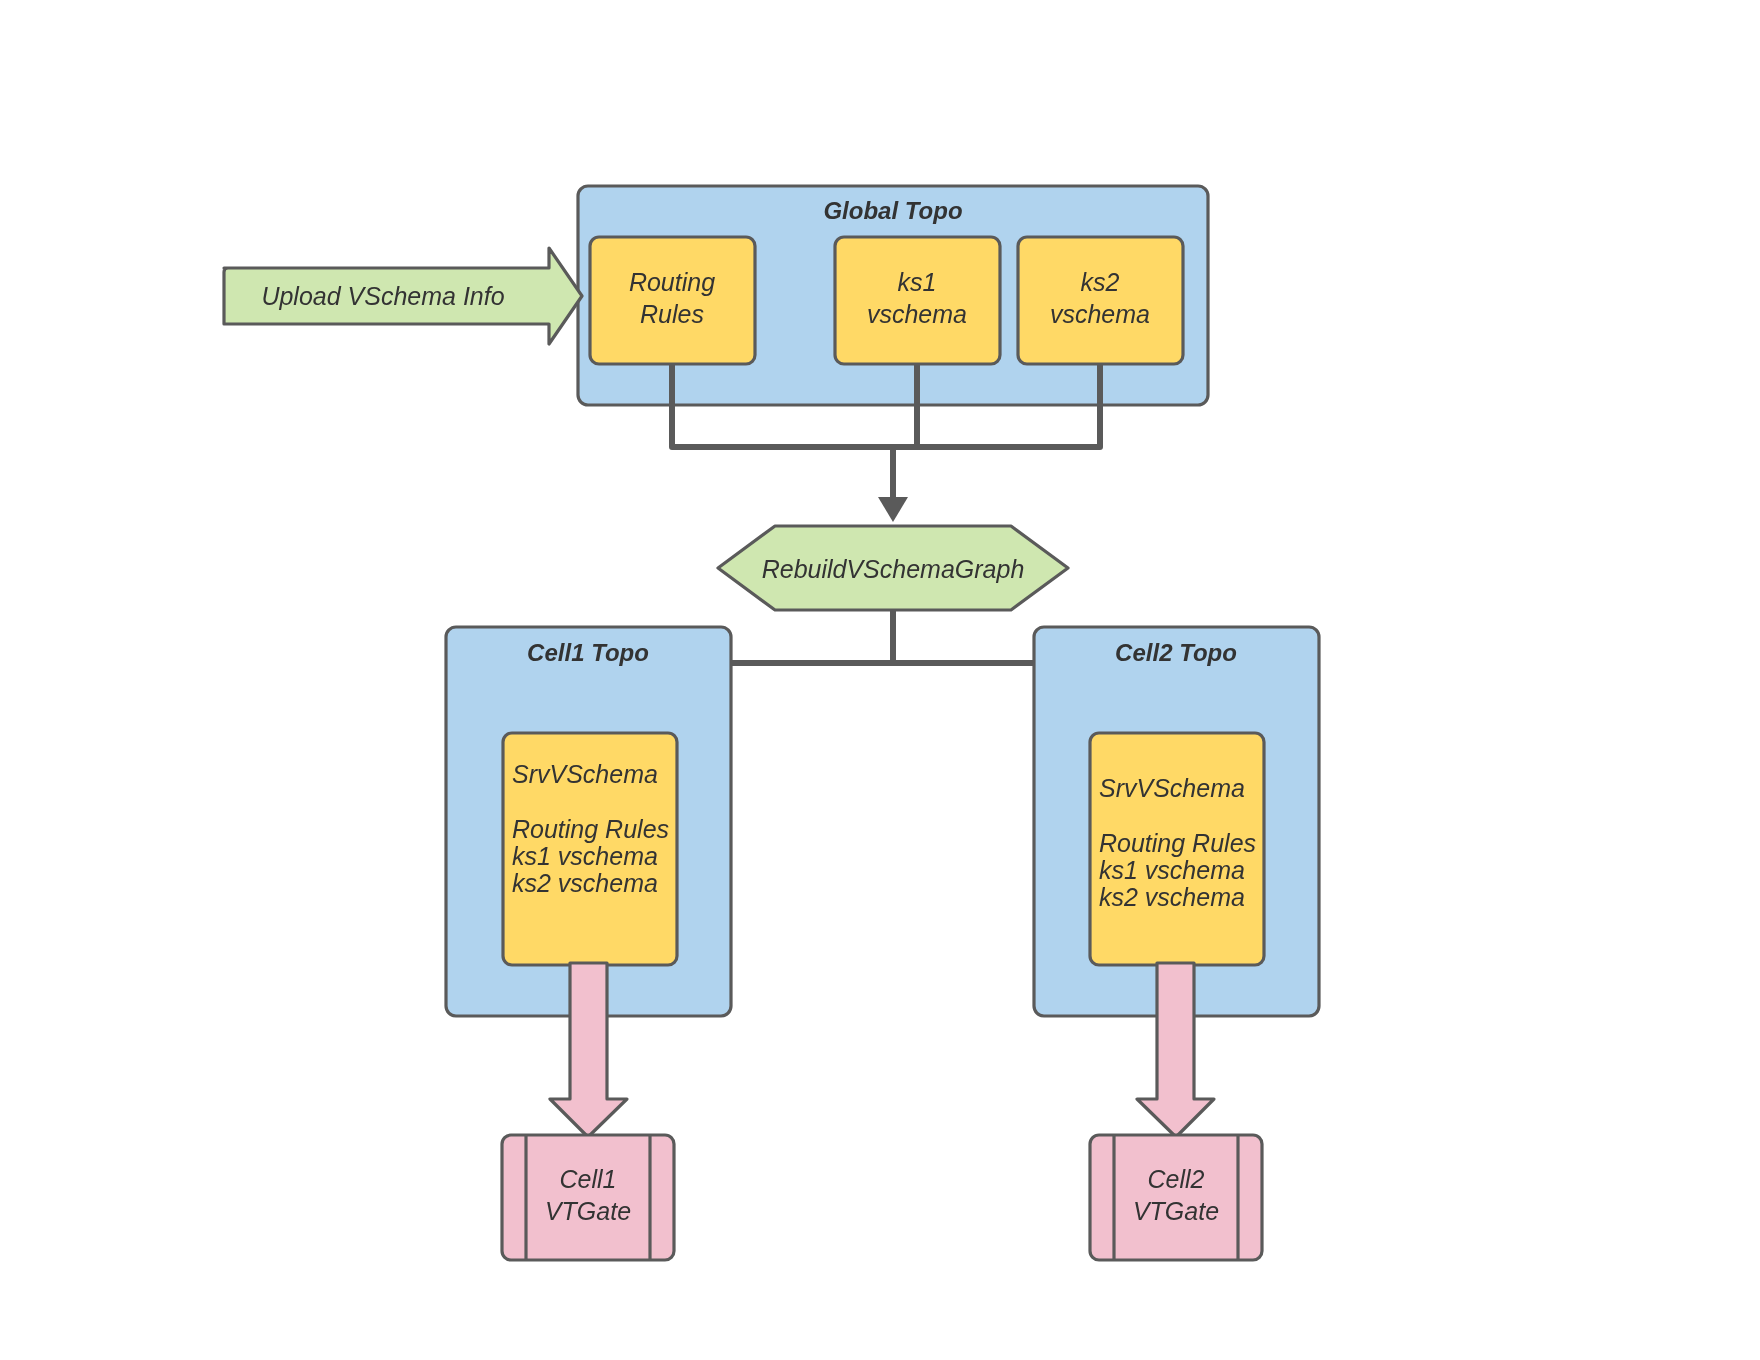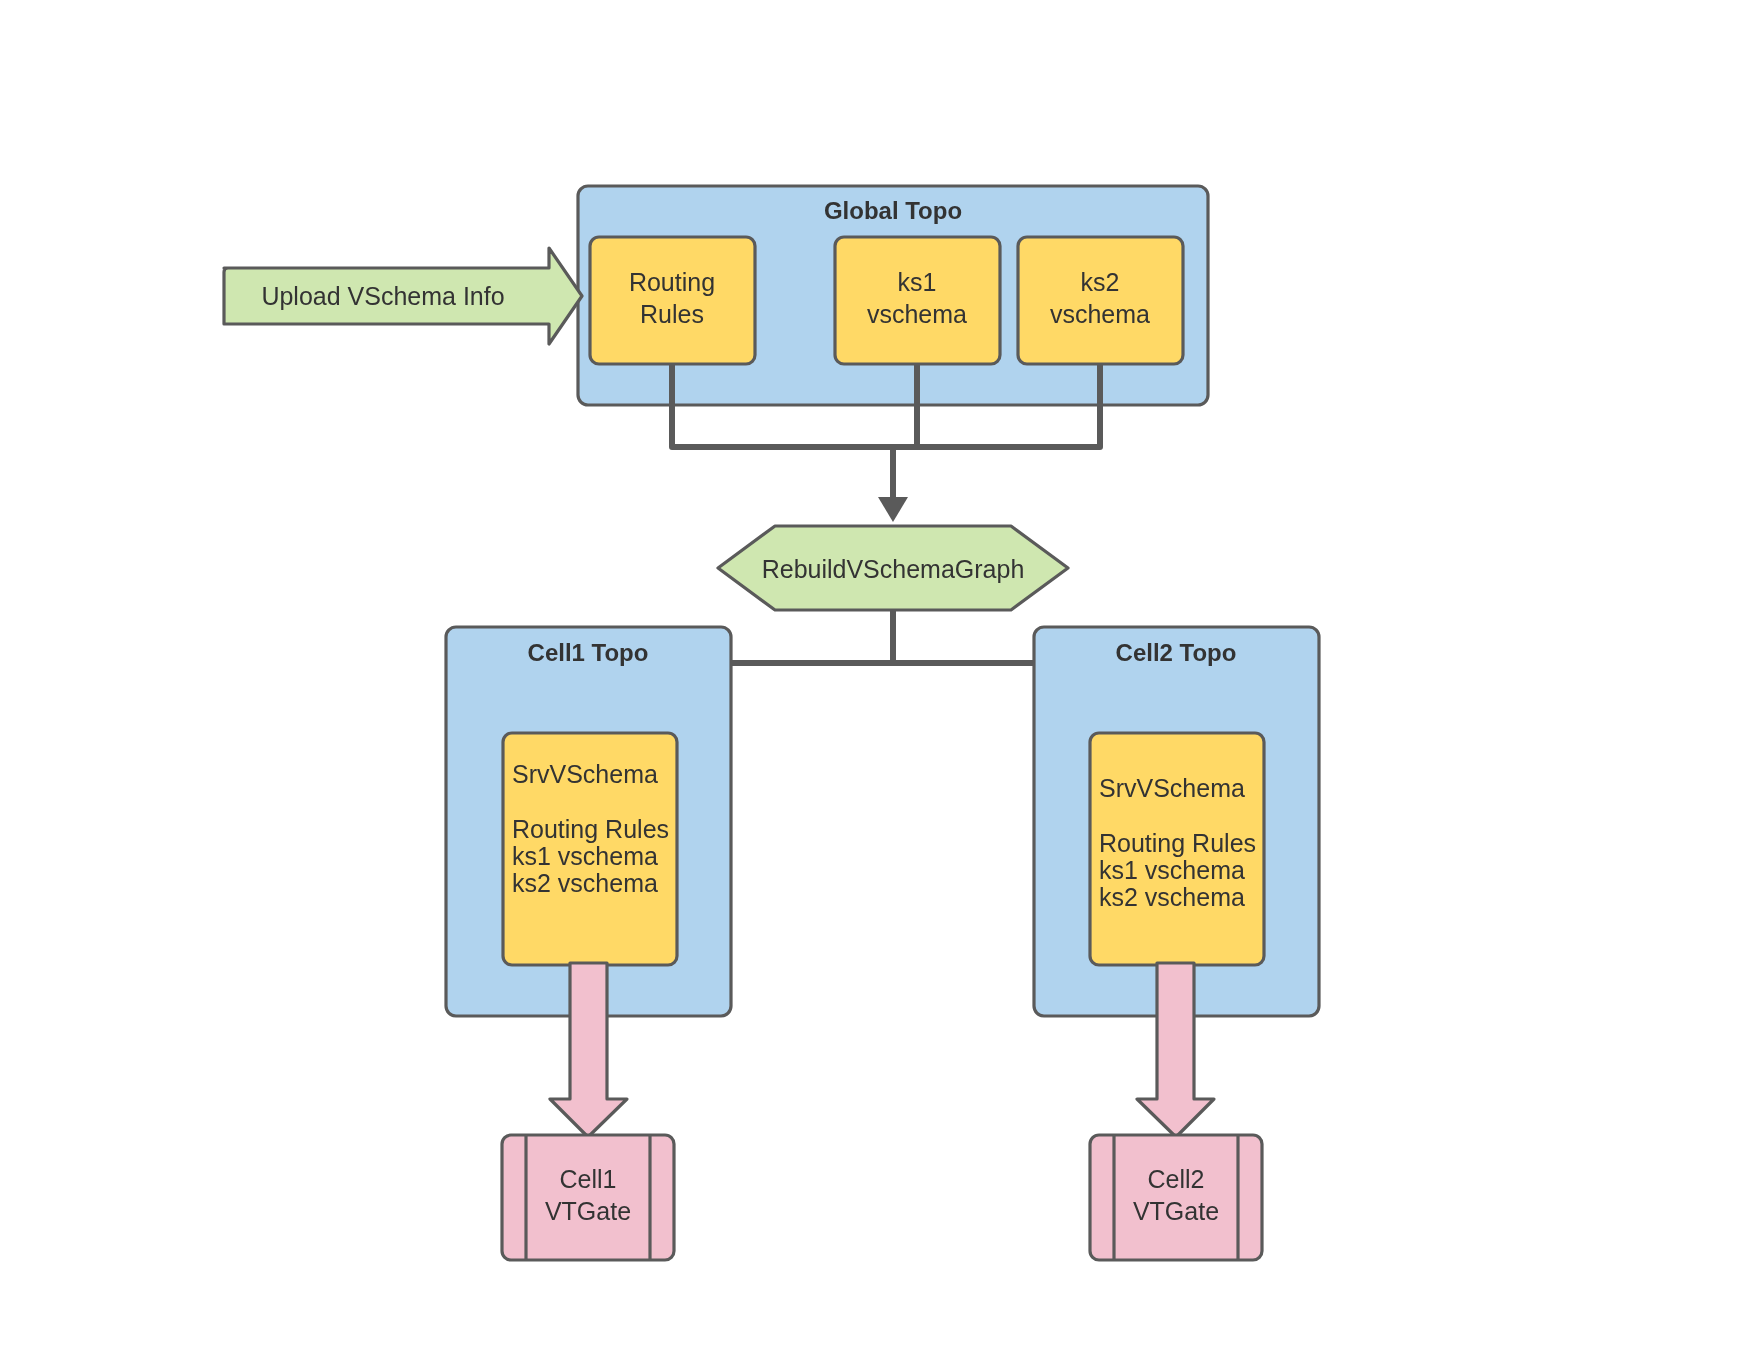--- a/index.html
+++ b/index.html
@@ -11,20 +11,21 @@
     width: 1760px;
     height: 1360px;
     font-family: "Liberation Sans", sans-serif;
     overflow: hidden;
   }
   #diagram-root {
     position: relative;
     width: 1760px;
     height: 1360px;
     background: #ffffff;
+    font-style: italic;
   }
   svg#diagram-svg {
     position: absolute;
     top: 0;
     left: 0;
     width: 1760px;
     height: 1360px;
     display: block;
   }
   text {

